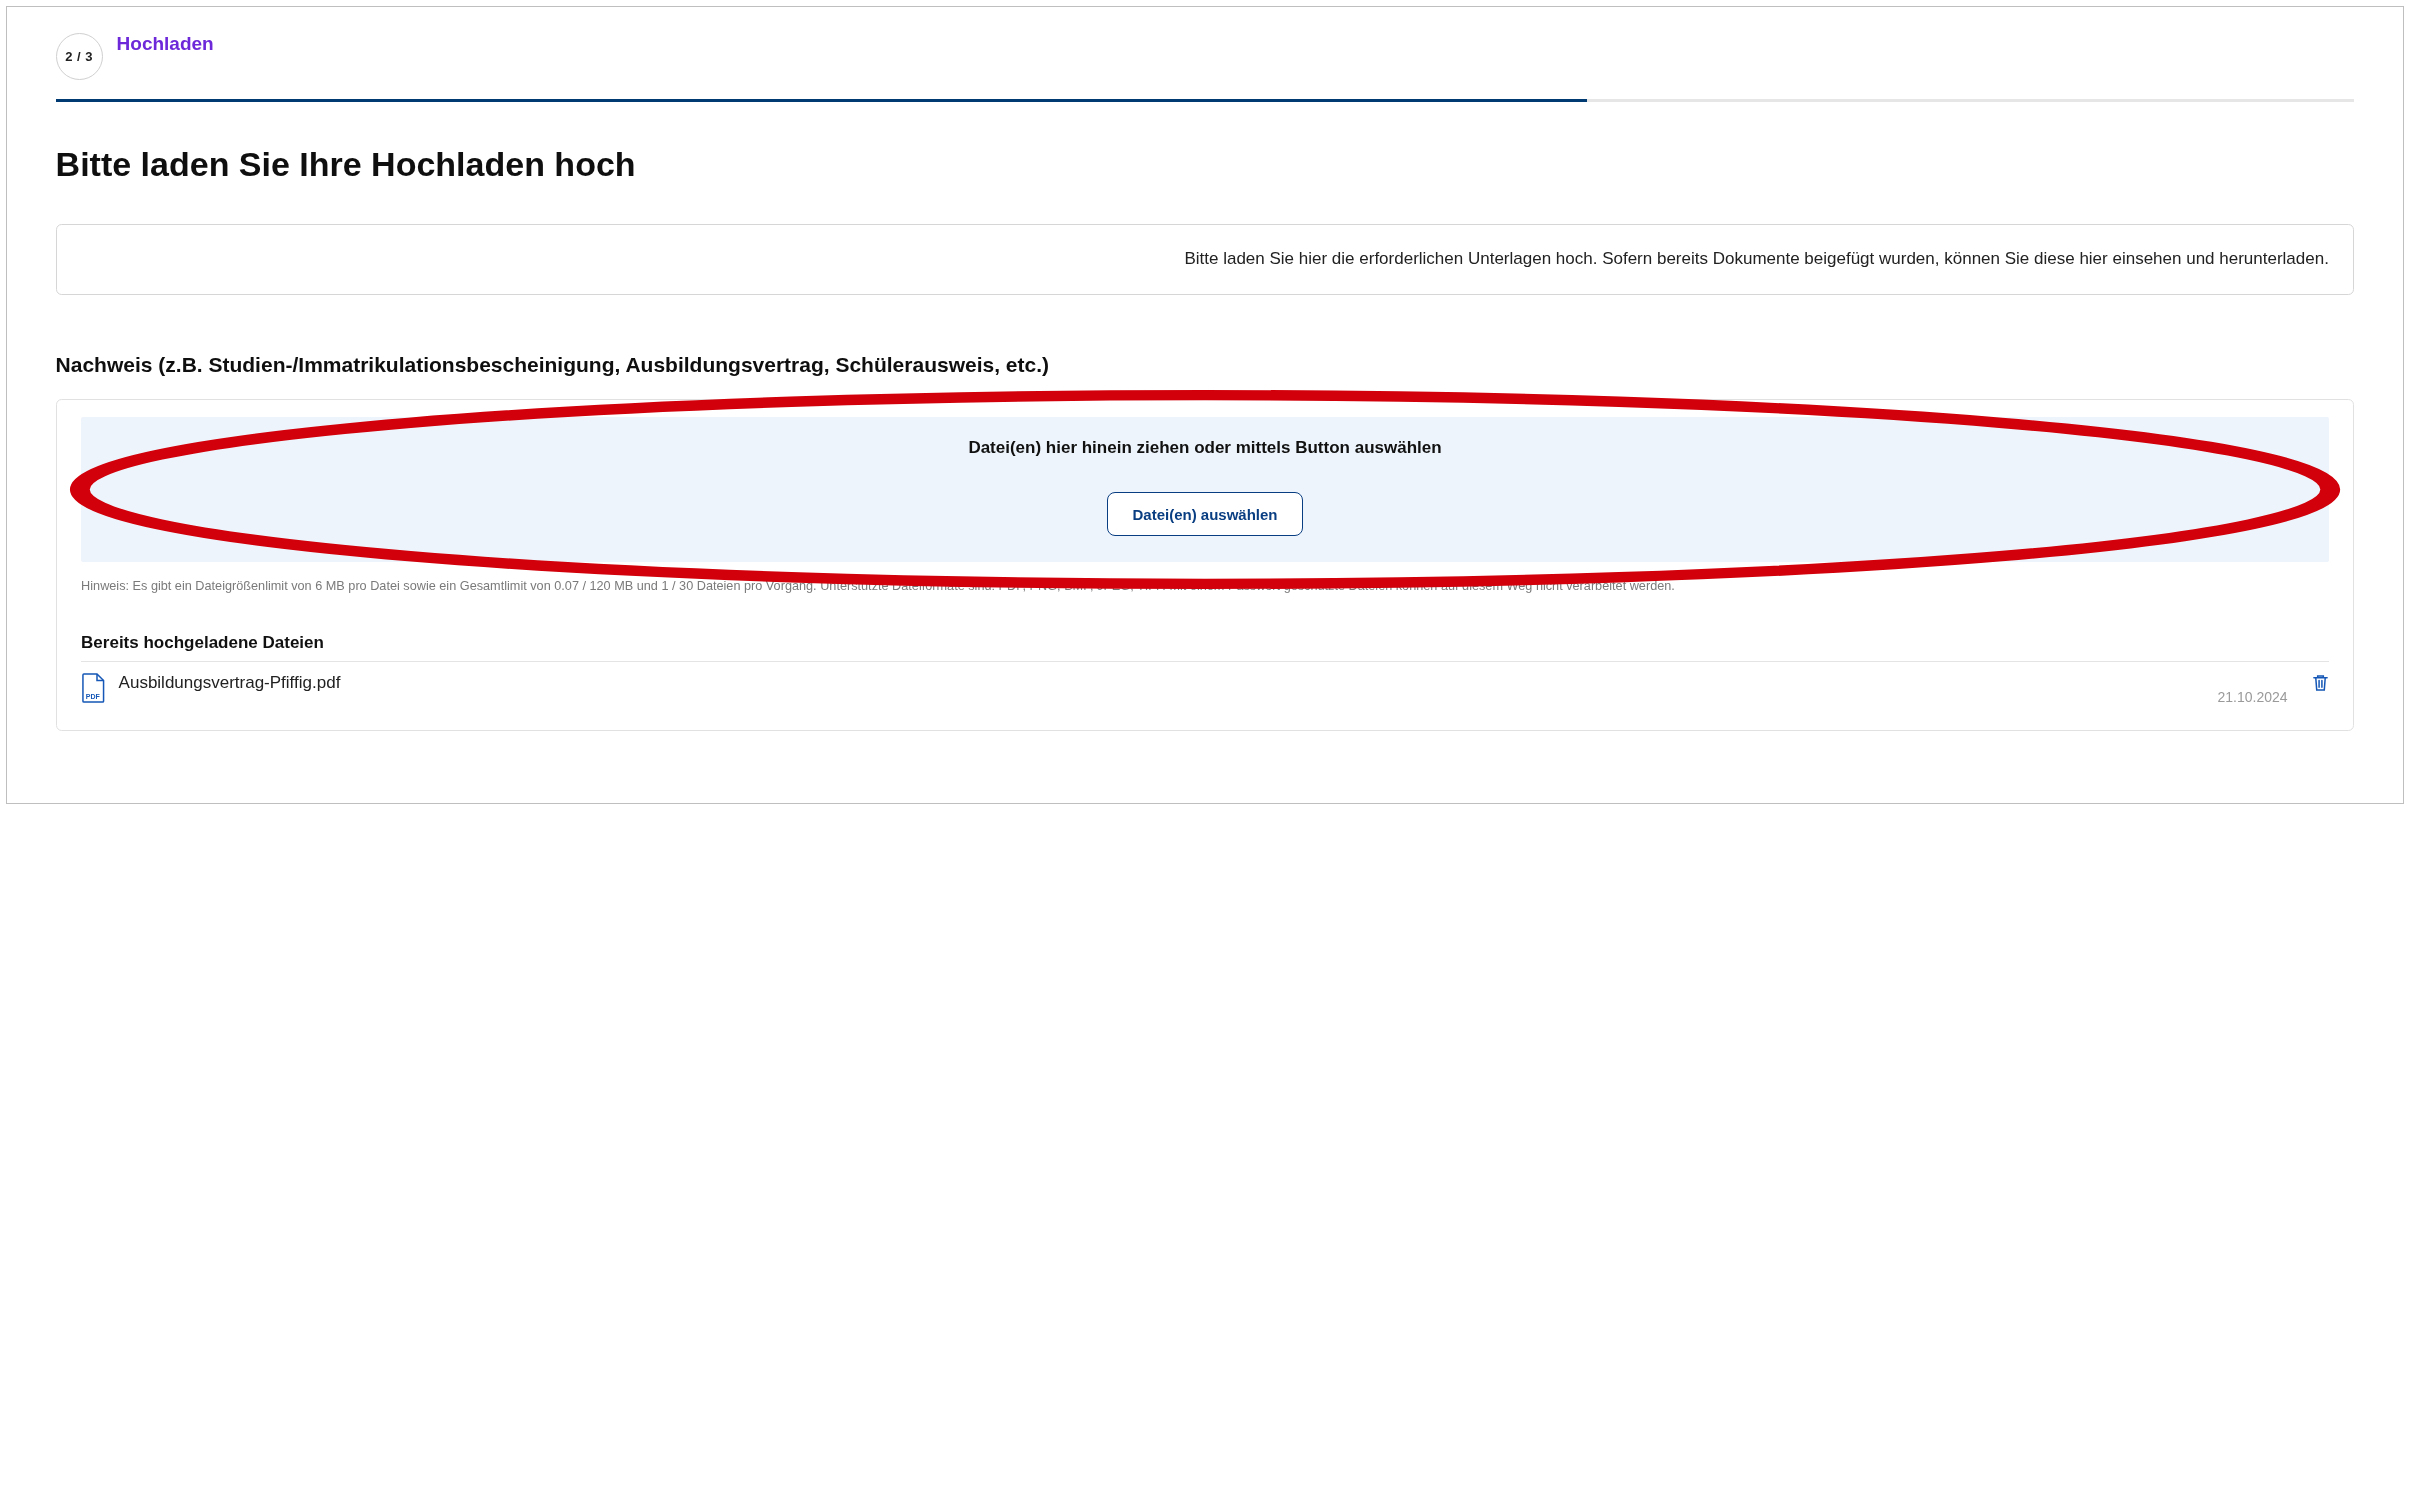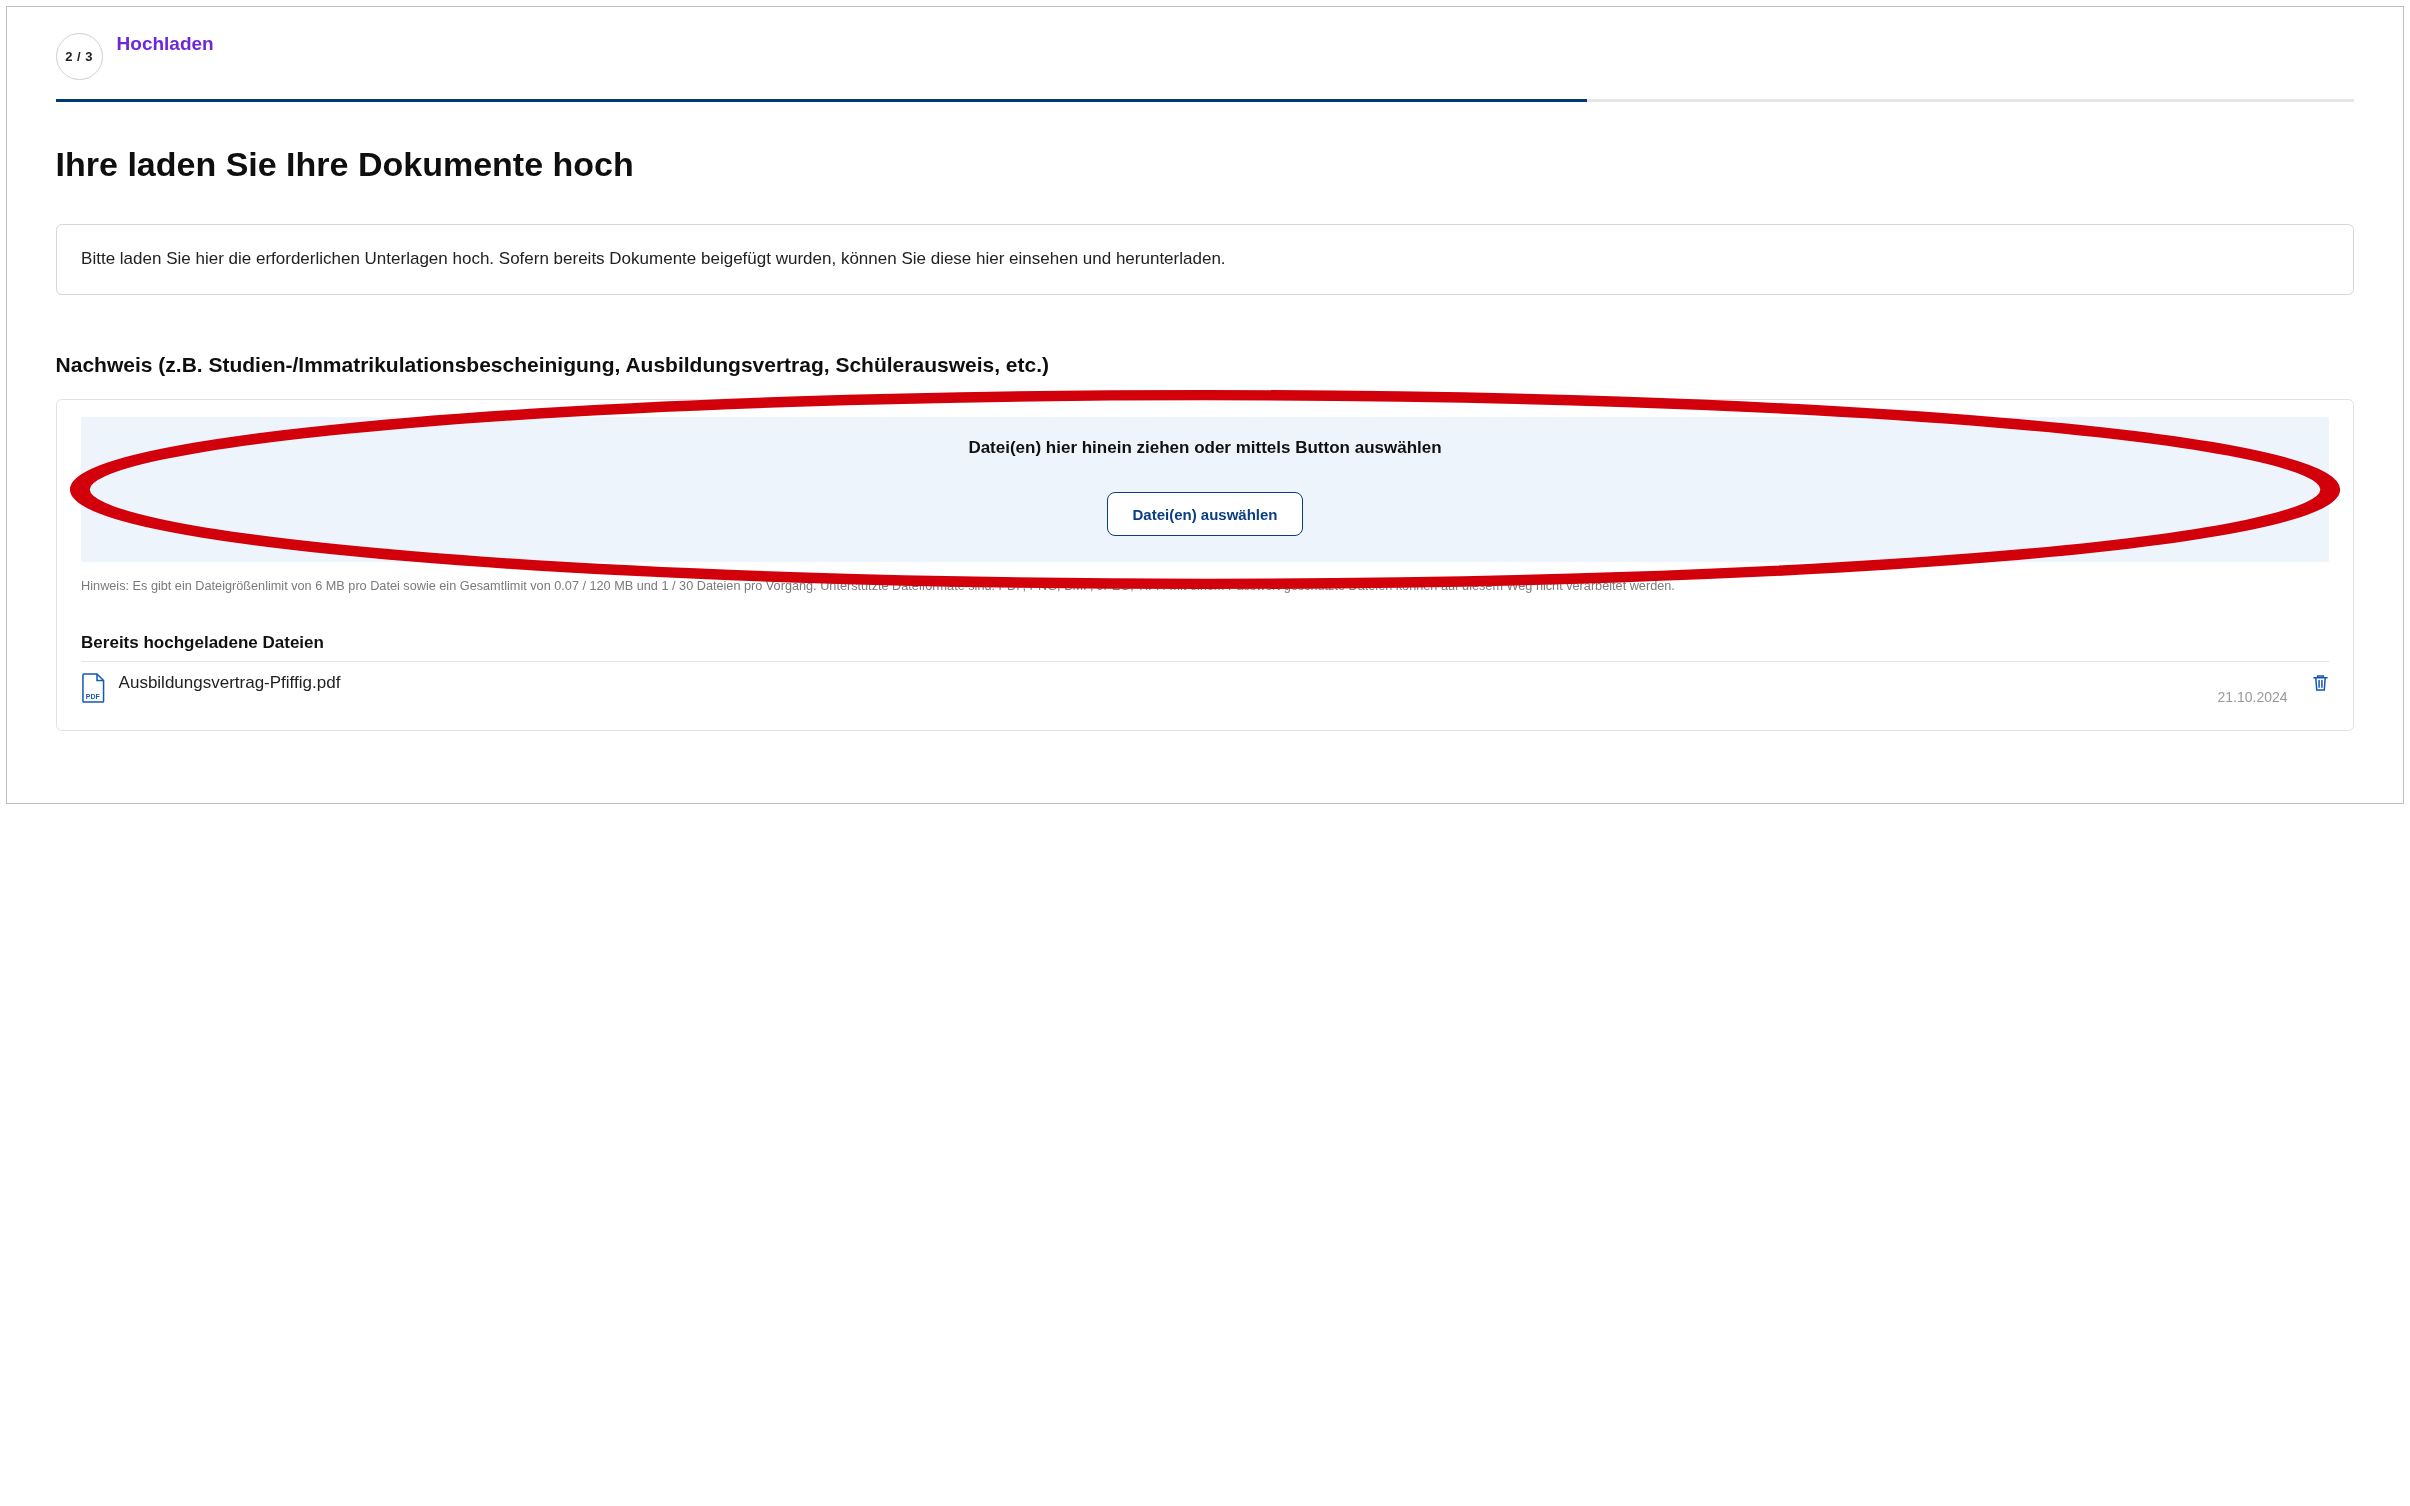--- a/index.html
+++ b/index.html
@@ -68,20 +68,21 @@
 
   
   .info-box {
     border: 0.9px solid #d6d6d6;
     border-radius: 5.6px;
     padding: 21px 24.5px;
     font-size: 17px;
     line-height: 1.55;
     color: #222;
     margin-bottom: 58px;
+    text-align: right;
   }
 
   
   .section-heading {
     font-size: 21px;
     font-weight: 800;
     color: #0f0f0f;
     margin-bottom: 22.6px;
   }
 
@@ -176,21 +177,21 @@
     <div class="step-badge">
       <span>2 / 3</span>
     </div>
     <div class="step-label">Hochladen</div>
   </div>
 
   <div class="progress-track">
     <div class="progress-fill" style="width: 66.6%;"></div>
   </div>
 
-  <h1 class="page-title">Ihre laden Sie Ihre Dokumente hoch</h1>
+  <h1 class="page-title">Bitte laden Sie Ihre Hochladen hoch</h1>
 
   <div class="info-box">
     <span>Bitte laden Sie hier die erforderlichen Unterlagen hoch. Sofern bereits Dokumente beigefügt wurden, können Sie diese hier einsehen und herunterladen.</span>
   </div>
 
   <h2 class="section-heading">Nachweis (z.B. Studien-/Immatrikulationsbescheinigung, Ausbildungsvertrag, Schülerausweis, etc.)</h2>
 
   <div class="upload-card">
 
     <div class="dropzone">

